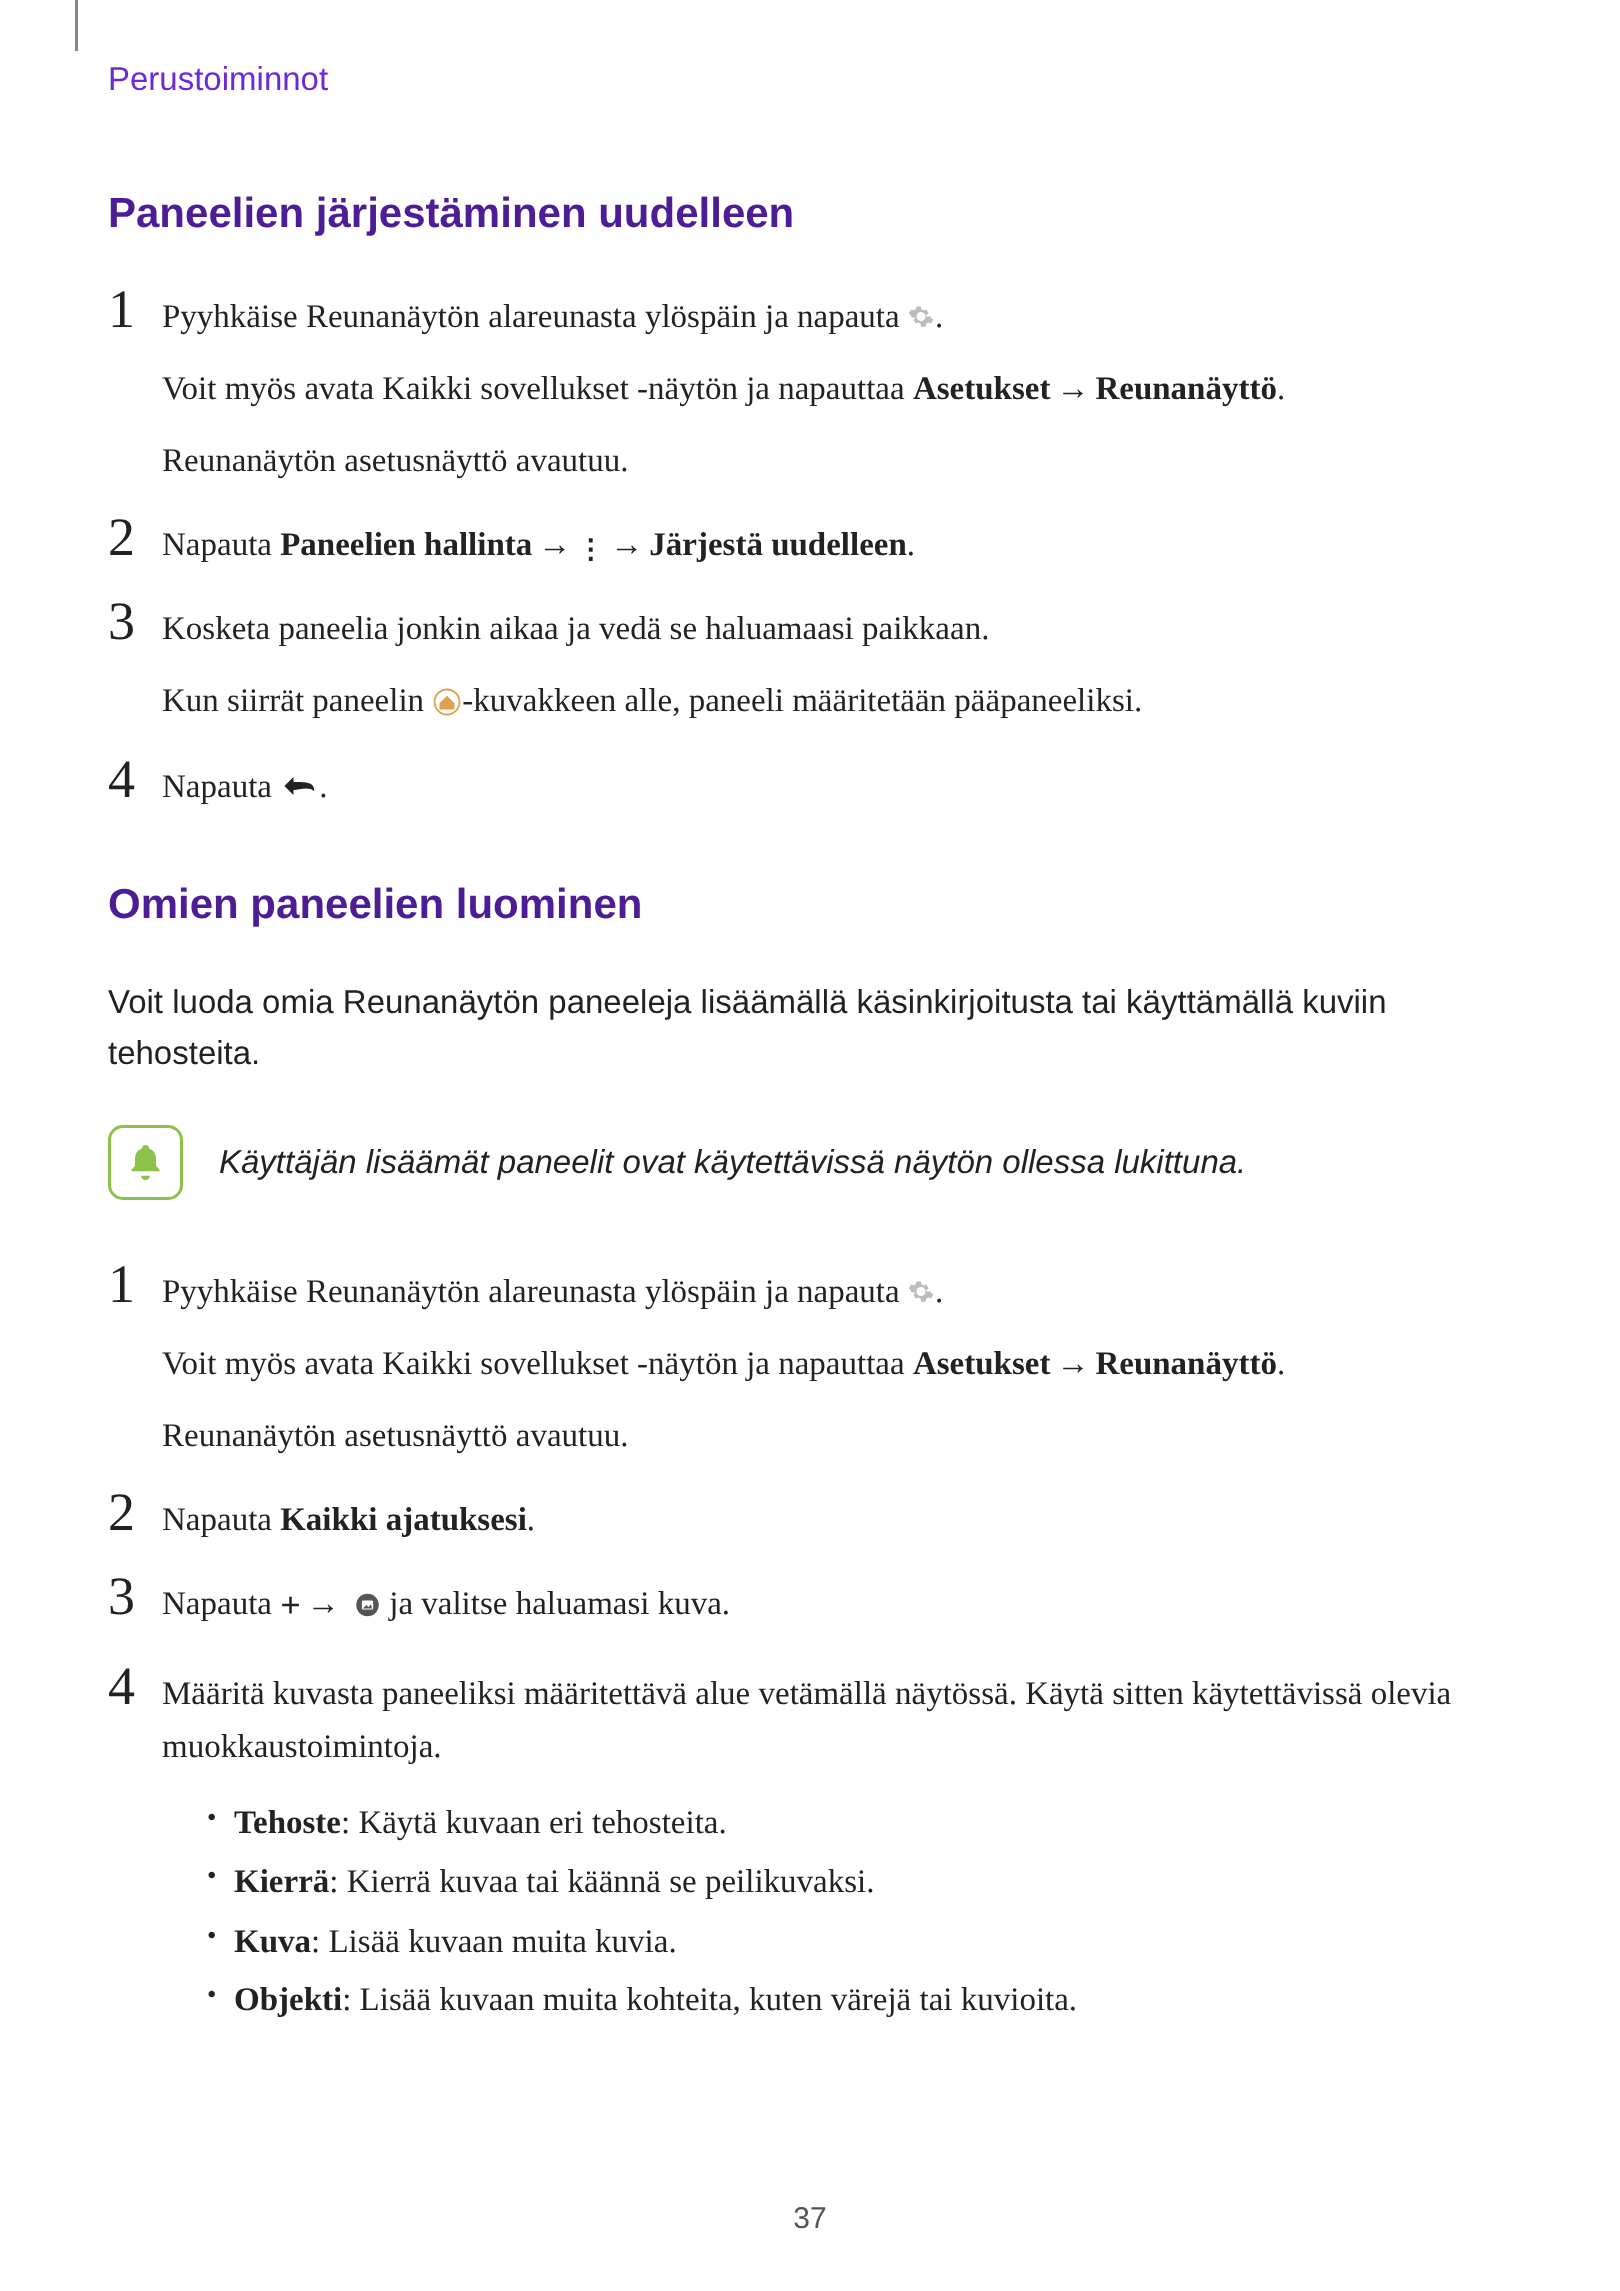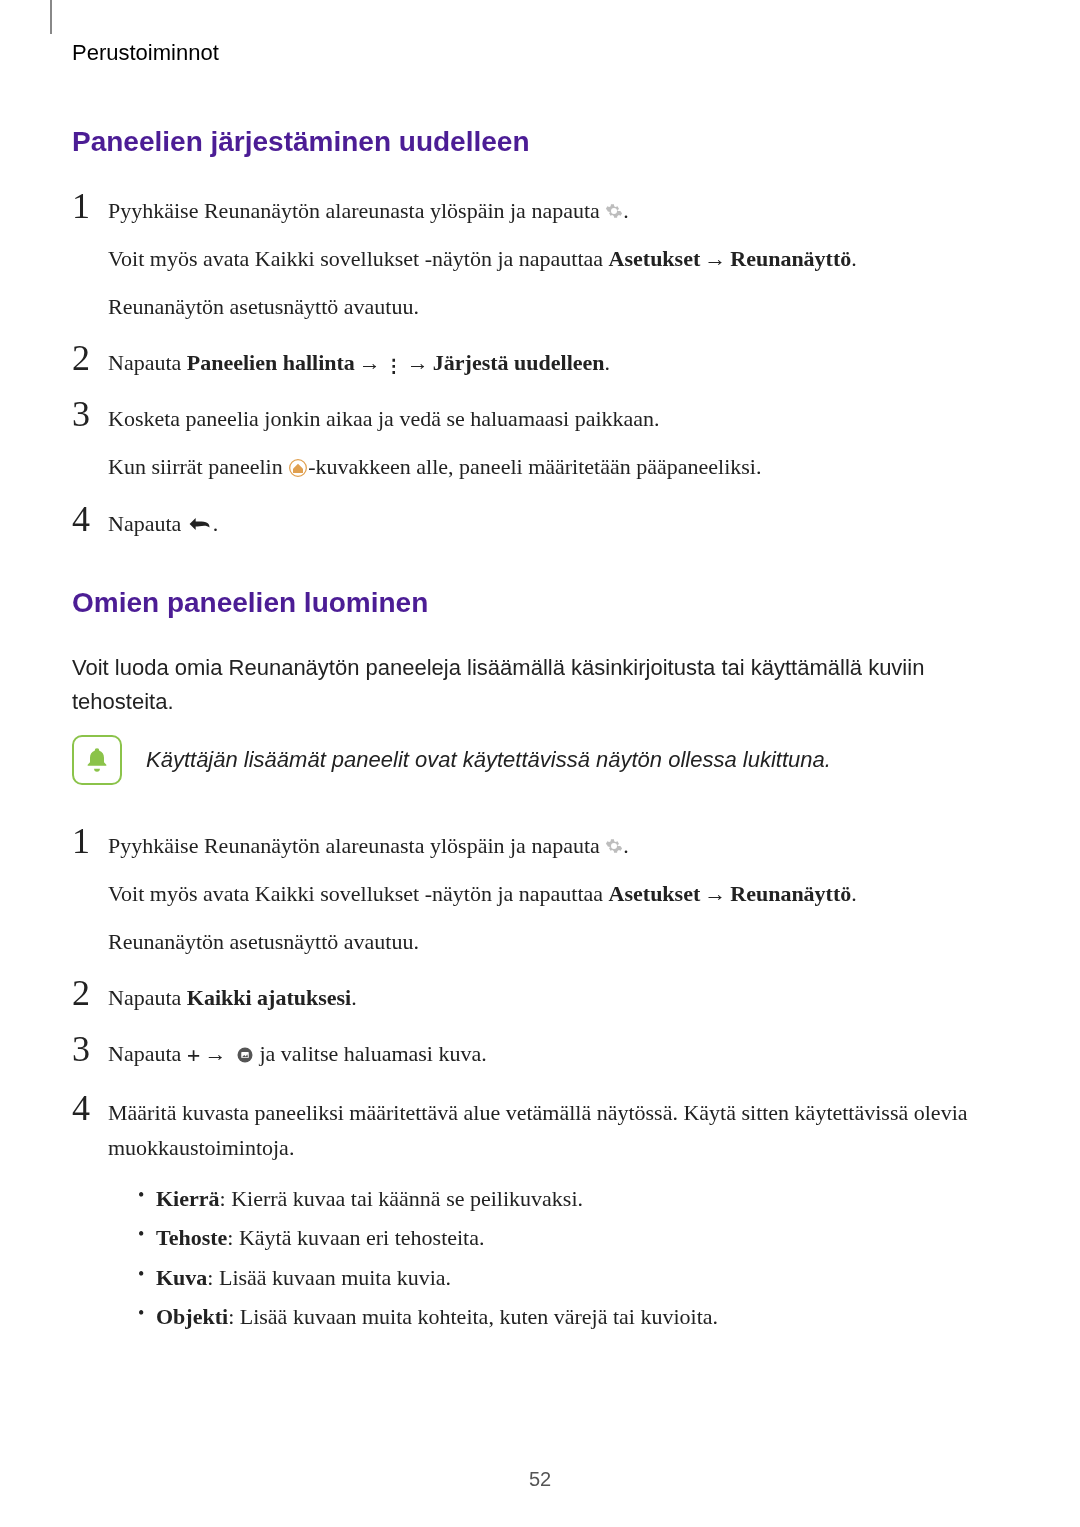--- a/index.html
+++ b/index.html
@@ -18,21 +18,21 @@
   }
   .top-bar {
     position: absolute;
     left: 50px;
     top: 0;
     width: 2px;
     height: 34px;
     background: #888;
   }
   .breadcrumb {
-    color: #000000;
+    color: #6d28d9;
     font-size: 22px;
     margin-bottom: 60px;
     margin-top: 10px;
   }
   .section-heading {
     font-weight: bold;
     font-size: 28px;
     margin-bottom: 32px;
     color: #4c1d95;
   }
@@ -103,21 +103,21 @@
   }
   .icon-img {
     display: inline-block;
     width: 18px;
     height: 18px;
     vertical-align: -3px;
   }
   .para {
     font-size: 22px;
     line-height: 1.55;
-    margin: 0 0 16px 0;
+    margin: 0 0 31px 0;
   }
   .note-box {
     display: flex;
     align-items: center;
     margin-bottom: 40px;
     font-style: italic;
   }
   .note-icon {
     width: 46px;
     height: 46px;
@@ -287,22 +287,22 @@
         </span><span> ja valitse haluamasi kuva.</span>
       </p>
     </div>
   </div>
 
   <div class="step">
     <div class="step-num">4</div>
     <div class="step-body">
       <p>Määritä kuvasta paneeliksi määritettävä alue vetämällä näytössä. Käytä sitten käytettävissä olevia muokkaustoimintoja.</p>
       <ul class="sub">
+        <li><span class="bold">Tehoste</span><span>: Käytä kuvaan eri tehosteita.</span></li>
         <li><span class="bold">Kierrä</span><span>: Kierrä kuvaa tai käännä se peilikuvaksi.</span></li>
-        <li><span class="bold">Tehoste</span><span>: Käytä kuvaan eri tehosteita.</span></li>
         <li><span class="bold">Kuva</span><span>: Lisää kuvaan muita kuvia.</span></li>
         <li><span class="bold">Objekti</span><span>: Lisää kuvaan muita kohteita, kuten värejä tai kuvioita.</span></li>
       </ul>
     </div>
   </div>
 
-  <div class="page-number">52</div>
+  <div class="page-number">37</div>
 </div>
 
 </body></html>

